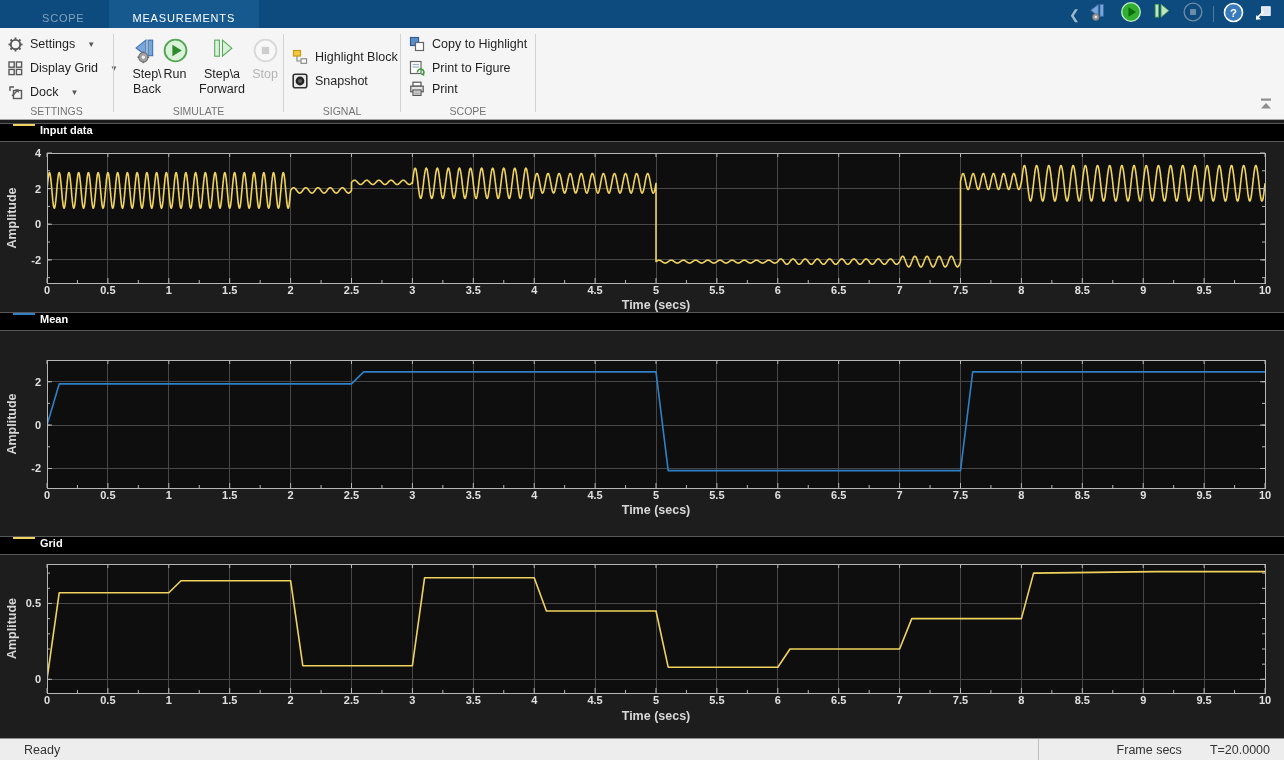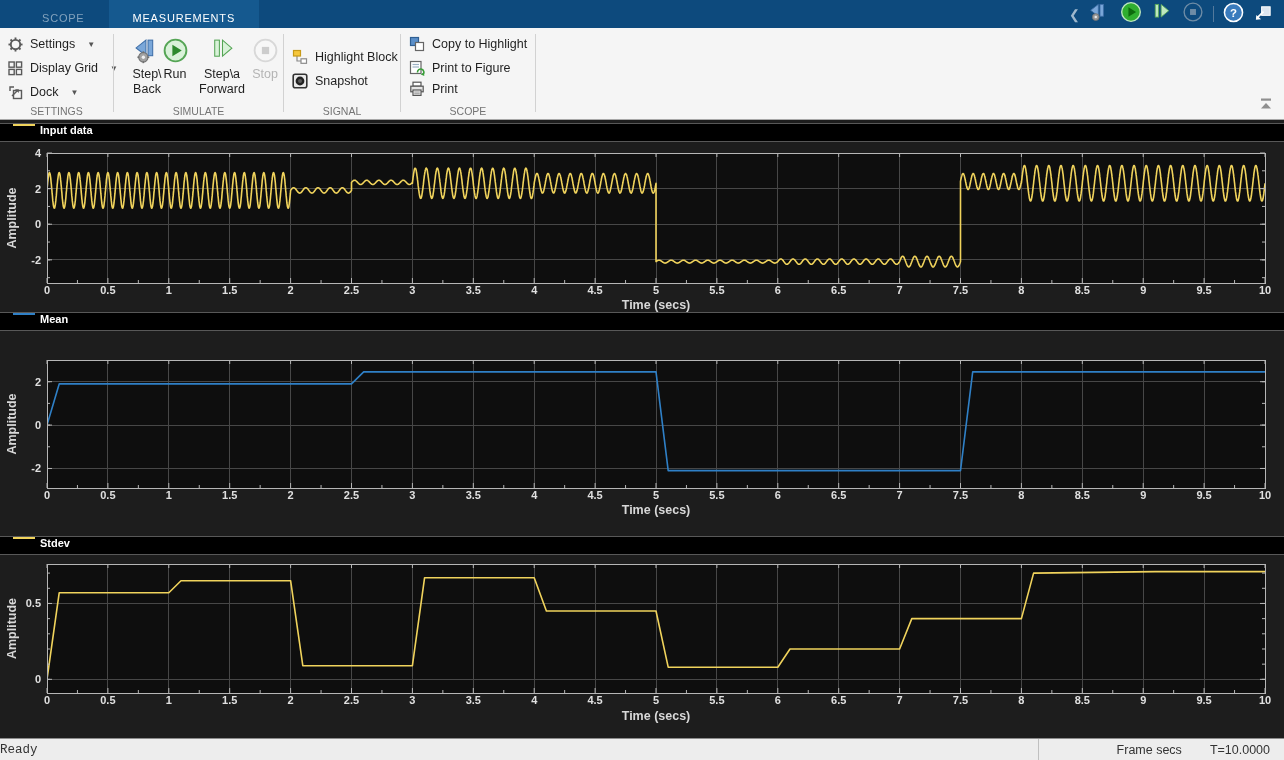--- a/index.html
+++ b/index.html
@@ -35,21 +35,21 @@
 
   
   .plots { position:absolute; top:120px; left:0; width:1284px; height:618px; background:#1d1d1d; }
   .legend-strip { position:absolute; left:0; width:100%; height:19px; background:#000; border-top:1px solid #585858; border-bottom:1px solid #585858; display:flex; }
   .legend-strip .swatch { display:inline-block; width:22px; height:2px; margin-left:13px; background:#F0D35C; }
   .legend-strip .llabel { margin-left:5px; font-size:11px; font-weight:bold; color:#fff; }
   #chart-svg { position:absolute; top:0; left:0; }
 
   
   .statusbar { position:absolute; top:738px; left:0; width:100%; height:22px; background:#ededed; border-top:1px solid #8c8c8c; display:flex; align-items:center; font-size:12.5px; color:#333; }
-  .status-left { margin-left:0;font-family:Liberation Mono, monospace; }
+  .status-left { margin-left:24px; }
   .status-right { margin-left:auto; display:flex; align-items:center; height:100%; }
   .status-vsep { width:1px; height:100%; background:#c0c0c0; margin-right:78px; }
   .status-mode { margin-right:28px; }
   .status-time { margin-right:14px; }
 </style>
 </head>
 <body>
 
 <div class="screen">
 
@@ -686,26 +686,26 @@
     <div class="legend-strip" style="top:3px;">
       <span class="swatch" style="background: rgb(240, 211, 92);"></span>
       <span class="llabel">Input data</span>
     </div>
     <div class="legend-strip" style="top:192px;">
       <span class="swatch" style="background: rgb(47, 128, 199);"></span>
       <span class="llabel">Mean</span>
     </div>
     <div class="legend-strip" style="top:416px;">
       <span class="swatch" style="background: rgb(240, 211, 92);"></span>
-      <span class="llabel">Stdev</span>
+      <span class="llabel">Grid</span>
     </div>
   </div>
 
   <div class="statusbar">
     <span class="status-left">Ready</span>
     <span class="status-right">
       <span class="status-vsep"></span>
       <span class="status-mode">Frame secs</span>
-      <span class="status-time">T=10.0000</span>
+      <span class="status-time">T=20.0000</span>
     </span>
   </div>
 
 </div>
 
 </body></html>

